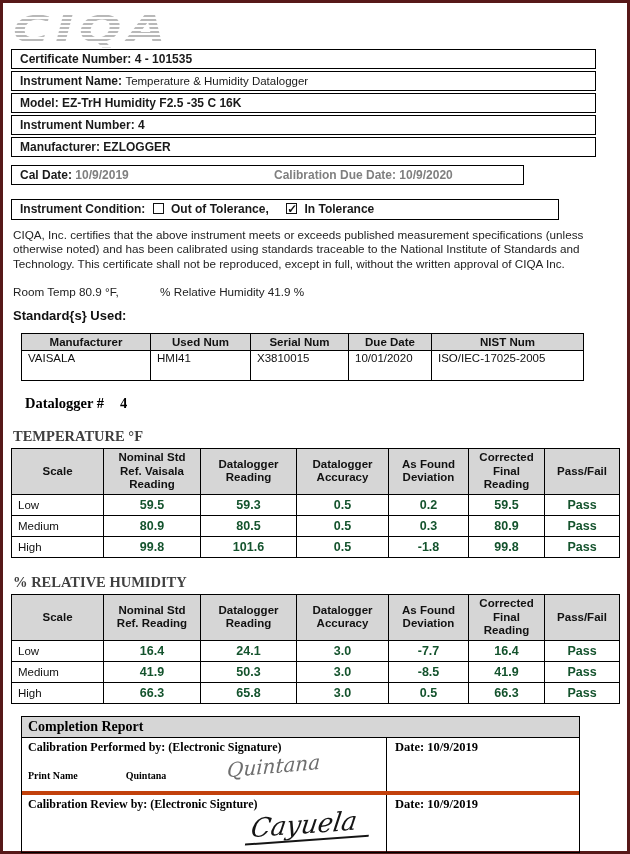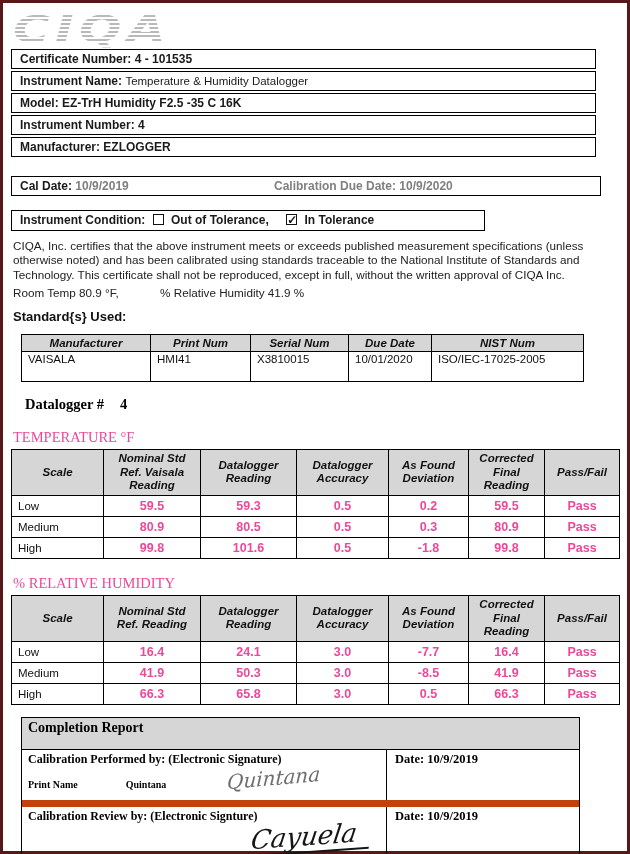--- a/index.html
+++ b/index.html
@@ -60,23 +60,23 @@
   .flabel { font-weight: bold; color: #1a1a1a; }
   .fvalue { color: #1a1a1a; }
   .fvalue.bold { font-weight: bold; }
   .fvalue.reg { font-weight: normal; font-size: 11.5px; }
   .gray { color: #7f7f7f; }
   .smudge {
     display: inline-block; width: 14px; height: 7px;
     background: radial-gradient(ellipse at center, rgba(150,150,150,.45), rgba(255,255,255,0) 70%);
     vertical-align: baseline; margin-left: -2px;
   }
-  .dates-row { margin-top: 19px; width: 590px; }
+  .dates-row { margin-top: 8px; width: 513px; }
   .due-date { position: absolute; left: 262px; top: 0; font-weight: bold; }
-  .condition-row { margin-top: 14px; width: 474px; height: 21px; line-height: 19px; }
+  .condition-row { margin-top: 14px; width: 548px; height: 21px; line-height: 19px; }
 
   .cb {
     display: inline-block; width: 11px; height: 11px;
     border: 1.6px solid #111;
     vertical-align: -1px;
     margin: 0 4px 0 4px;
     position: relative;
     background: #fff;
   }
   .cb.checked::after {
@@ -85,34 +85,34 @@
     font-size: 12px; font-weight: bold; color: #111;
   }
 
   
   .cert-text {
     font-size: 11.7px; line-height: 1.22;
     color: #222;
     margin: 8px 0 0 2px;
     width: 606px;
   }
-  .env-line { font-size: 11.7px; color: #222; margin: 4px 0 0 2px; }
+  .env-line { font-size: 11.7px; color: #222; margin: 14px 0 0 2px; }
   .env-gap { margin-left: 38px; }
 
   
   .std-heading {
     font-size: 13px; font-weight: bold; color: #111;
     margin: 10px 0 10px 2px;
   }
   table { border-collapse: collapse; table-layout: fixed; }
   th, td { border: 1px solid #000; overflow: hidden; }
   thead th {
     background: #d6d6d6;
     font-weight: bold; font-size: 11.5px; color: #111;
-    text-align: center; padding: 1px 2px; font-style: italic;
+    text-align: center; padding: 1px 2px;
   }
   .std-table { width: 562px; margin-left: 10px; }
   .std-table thead th { height: 17px; }
   .std-table col:nth-child(1) { width: 129px; }
   .std-table col:nth-child(2) { width: 100px; }
   .std-table col:nth-child(3) { width: 98px; }
   .std-table col:nth-child(4)  { width: 83px; }
   .std-table col:nth-child(5)  { width: 152px; }
   .std-table td {
     font-size: 11.5px; font-weight: normal; color: #111;
@@ -124,54 +124,54 @@
   .datalogger-line {
     font-family: "Liberation Serif", serif;
     font-weight: bold; font-size: 14.5px; color: #000;
     margin: 14px 0 0 14px;
   }
   .dl-num { margin-left: 16px; }
 
   
   .sec-heading {
     font-family: "Liberation Serif", serif;
-    font-weight: normal; font-size: 14.5px; color: #ec4899;
+    font-weight: bold; font-size: 14.5px; color: #404040;
     margin: 16px 0 3px 2px;
   }
   .main-table { width: 608px; }
   .main-table thead th { height: 46px; padding: 2px 8px; line-height: 1.15; }
   .main-table col:nth-child(1) { width: 92px; }
   .main-table col:nth-child(2) { width: 97px; }
   .main-table col:nth-child(3) { width: 96px; }
   .main-table col:nth-child(4) { width: 92px; }
   .main-table col:nth-child(5) { width: 80px; }
   .main-table col:nth-child(6) { width: 76px; }
   .main-table col:nth-child(7) { width: 75px; }
   .main-table td {
-    font-size: 12.5px; font-weight: bold; color: #ec4899;
+    font-size: 12.5px; font-weight: bold; color: #14532d;
     text-align: center; height: 21px; padding: 0 2px;
   }
   .main-table td:first-child {
     text-align: left; font-weight: normal; font-size: 11.5px;
     padding-left: 6px; color: #111;
   }
 
   
   .completion {
     width: 559px; margin: 12px 0 0 10px;
     border: 1px solid #000;
     font-family: "Liberation Serif", serif;
   }
   .comp-title {
     background: #d6d6d6;
     border-bottom: 1px solid #000;
     font-weight: bold; font-size: 14px; color: #000;
-    height: 32px; line-height: 20px; padding-left: 6px;
-  }
-  .comp-row { display: flex; border-bottom: 7px solid #c2410c; height: 57px; }
+    height: 21px; line-height: 20px; padding-left: 6px;
+  }
+  .comp-row { display: flex; border-bottom: 4px solid #c2410c; height: 57px; }
   .comp-row:last-child { border-bottom: none; }
   .comp-left { width: 365px; border-right: 1px solid #000; position: relative; padding: 2px 0 0 6px; }
   .comp-right { flex: 1; padding: 2px 0 0 8px; font-weight: bold; font-size: 12.5px; color: #000; }
   .comp-label { font-weight: bold; font-size: 12px; color: #000; }
   .print-line { position: absolute; left: 6px; bottom: 10px; font-weight: bold; font-size: 10px; color: #000; }
   .pname { margin-left: 48px; }
   .sig {
     position: absolute;
     font-family: "DejaVu Serif", serif;
     font-style: italic;
@@ -247,21 +247,21 @@
     <colgroup>
         <col>
         <col>
         <col>
         <col>
         <col>
       </colgroup>
   <thead>
         <tr>
           <th>Manufacturer</th>
-          <th>Print Num</th>
+          <th>Used Num</th>
           <th>Serial Num</th>
           <th>Due Date</th>
           <th>NIST Num</th>
         </tr>
       </thead>
       <tbody>
         <tr>
           <td>VAISALA</td>
           <td>HMI41</td>
           <td>X3810015</td>

